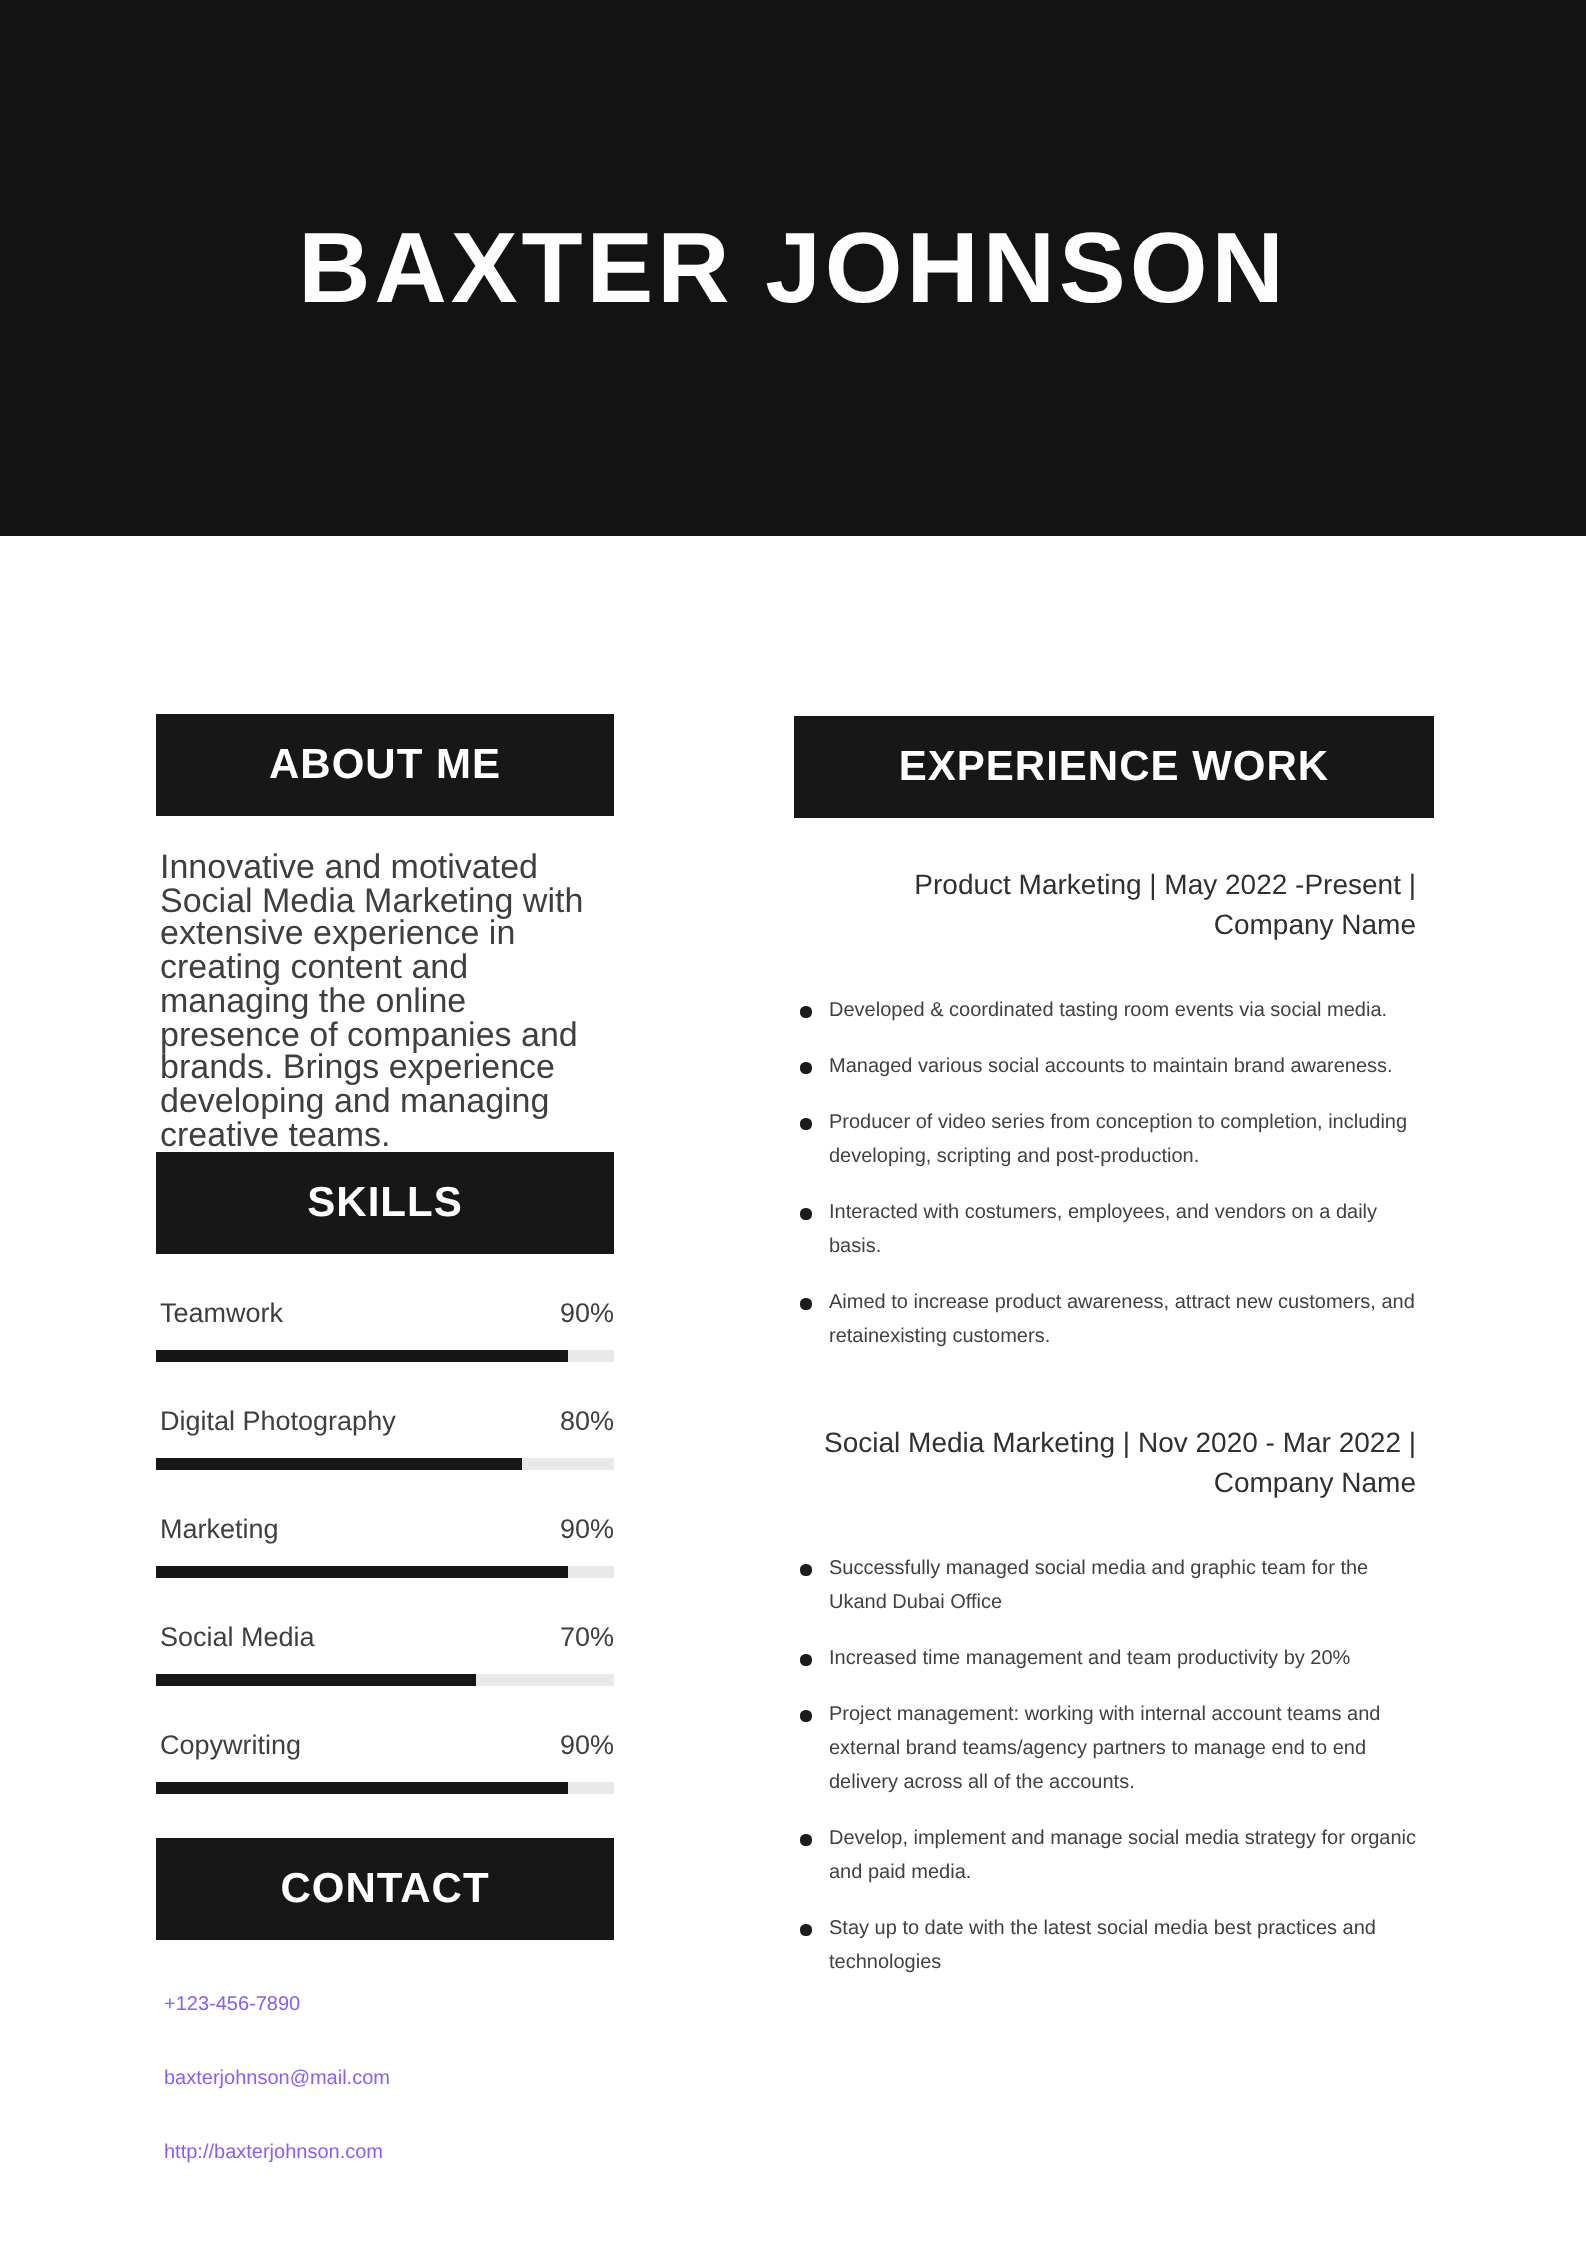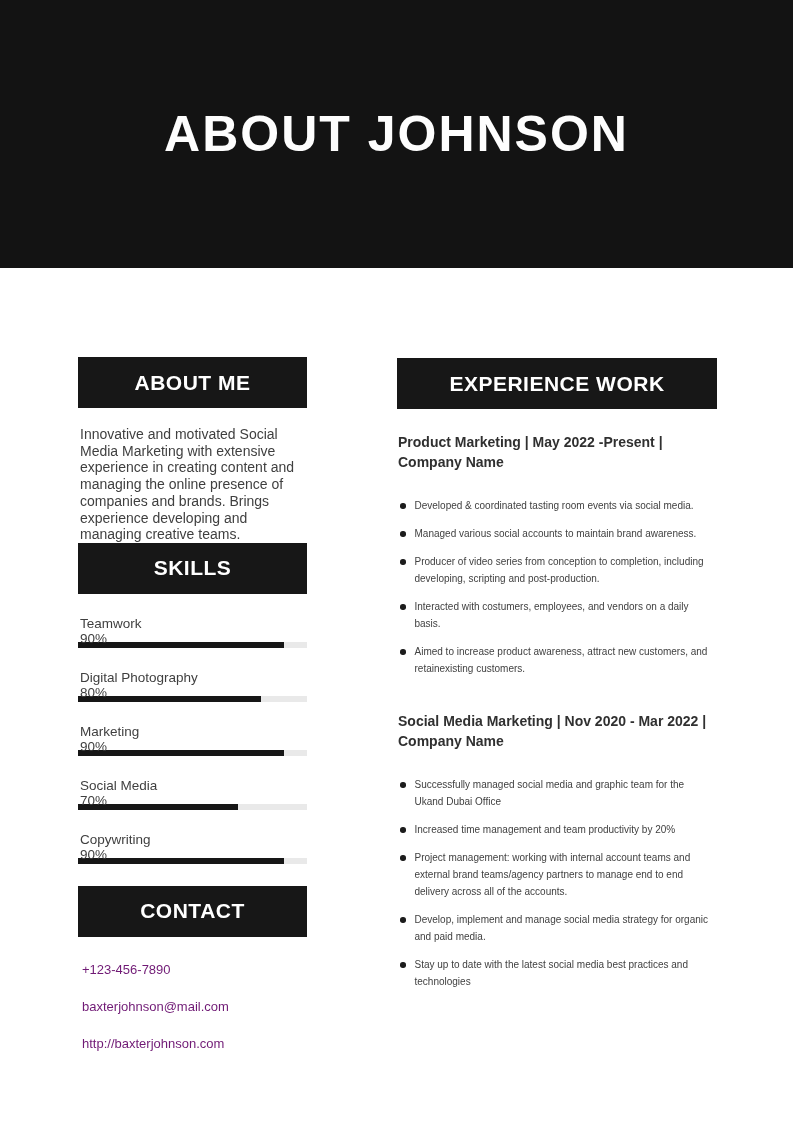--- a/index.html
+++ b/index.html
@@ -53,70 +53,70 @@
     justify-content: center;
     font-size: 21px;
     font-weight: 700;
     letter-spacing: 0.5px;
   }
 
   
   .about-text {
     margin: 18px 4px 0 2px;
     width: 225px;
-    font-size: 14px;
+    font-size: 17px;
     line-height: 16.7px;
     color: #3f3f3f;
   }
 
   
   .skills-bar { }
   .skills-list { margin-top: 22px; }
   .skill { margin-bottom: 22px; }
   .skill-row {
     display: flex;
     justify-content: space-between;
     align-items: baseline;
     font-size: 13.5px;
     color: #3f3f3f;
     padding-left: 2px;
     height: 17px;
-    flex-direction: column;
   }
   .skill-track {
     margin-top: 9px;
     width: 229px;
     height: 6px;
     background: #e9e9e9;
   }
   .skill-fill {
     height: 100%;
     background: #161616;
   }
 
   
   .contact-bar { margin-top: 12px; }
   .contact-list { margin-top: 26px; }
   .contact-item {
-    font-size: 13px;
-    color: #701a75;
+    font-size: 10px;
+    color: #8b5cf6;
     padding-left: 4px;
     margin-bottom: 23px;
     line-height: 14px;
   }
 
   
   .job-title {
     margin-top: 23px;
     width: 310px;
     font-size: 14px;
-    font-weight: 700;
+    font-weight: 400;
     line-height: 20px;
     color: #303030;
     padding-left: 1px;
+    text-align: right;
   }
   .job2 .job-title { margin-top: 34px; }
   .bullets {
     list-style: none;
     margin: 25px 0 0 0;
     padding: 0;
   }
   .bullets li {
     display: flex;
     align-items: flex-start;
@@ -135,21 +135,21 @@
     color: #414141;
     width: 298px;
   }
 </style>
 </head>
 <body>
 
 <div class="page">
 
   <div class="hero">
-    <div class="hero-name">ABOUT JOHNSON</div>
+    <div class="hero-name">BAXTER JOHNSON</div>
   </div>
 
   <div class="left-col">
 
     <div class="section-bar">
       <span>ABOUT ME</span>
     </div>
     <p class="about-text">Innovative and motivated Social Media Marketing with extensive experience in creating content and managing the online presence of companies and brands. Brings experience developing and managing creative teams.</p>
 
     <div class="section-bar skills-bar">

